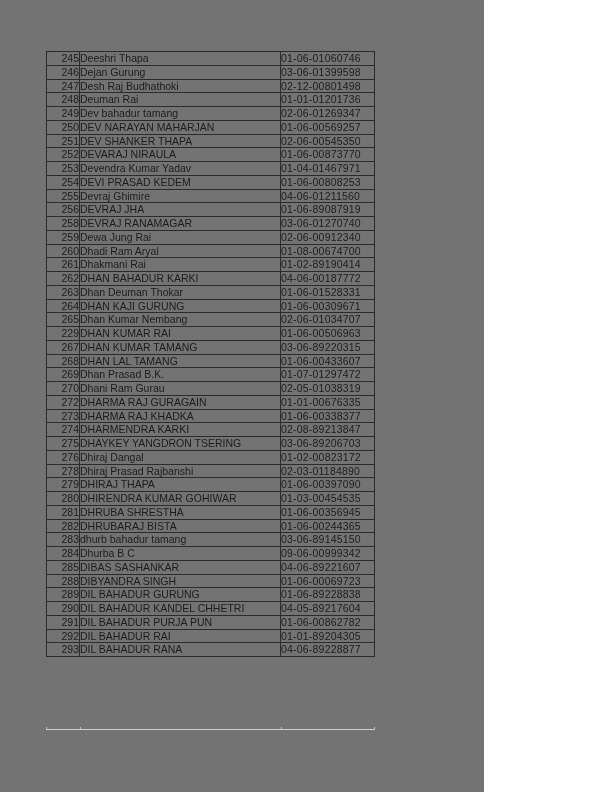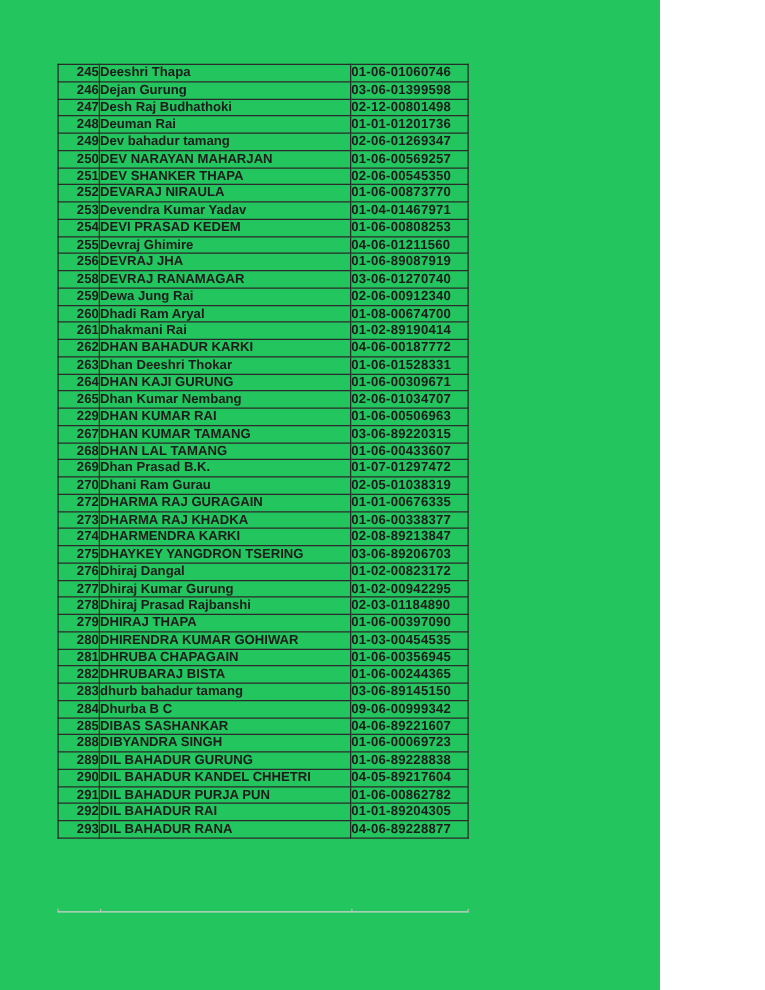--- a/index.html
+++ b/index.html
@@ -2,26 +2,25 @@
 <html><head>
 <meta charset="utf-8">
 <style>
   html, body {
     margin: 0;
     padding: 0;
     background: #ffffff;
   }
   .page {
     position: relative;
-    width: 528px;
+    width: 484px;
     height: 792px;
-    background: #22c55e;
+    background: #737373;
     overflow: hidden;
     font-family: "Liberation Sans", sans-serif;
-    font-weight: bold;
   }
   table.register {
     position: absolute;
     left: 46px;
     top: 51px;
     width: 329px;
     border-collapse: collapse;
     table-layout: fixed;
   }
   table.register td {
@@ -180,21 +179,21 @@
         </tr>
 
         <tr>
           <td class="sn">262</td>
           <td class="name">DHAN BAHADUR KARKI</td>
           <td class="idnum">04-06-00187772</td>
         </tr>
 
         <tr>
           <td class="sn">263</td>
-          <td class="name">Dhan Deeshri Thokar</td>
+          <td class="name">Dhan Deuman Thokar</td>
           <td class="idnum">01-06-01528331</td>
         </tr>
 
         <tr>
           <td class="sn">264</td>
           <td class="name">DHAN KAJI GURUNG</td>
           <td class="idnum">01-06-00309671</td>
         </tr>
 
         <tr>
@@ -257,25 +256,20 @@
           <td class="name">DHAYKEY YANGDRON TSERING</td>
           <td class="idnum">03-06-89206703</td>
         </tr>
 
         <tr>
           <td class="sn">276</td>
           <td class="name">Dhiraj Dangal</td>
           <td class="idnum">01-02-00823172</td>
         </tr>
 
-        <tr>
-          <td class="sn">277</td>
-          <td class="name">Dhiraj Kumar Gurung</td>
-          <td class="idnum">01-02-00942295</td>
-        </tr>
 
         <tr>
           <td class="sn">278</td>
           <td class="name">Dhiraj Prasad Rajbanshi</td>
           <td class="idnum">02-03-01184890</td>
         </tr>
 
         <tr>
           <td class="sn">279</td>
           <td class="name">DHIRAJ THAPA</td>
@@ -283,21 +277,21 @@
         </tr>
 
         <tr>
           <td class="sn">280</td>
           <td class="name">DHIRENDRA KUMAR GOHIWAR</td>
           <td class="idnum">01-03-00454535</td>
         </tr>
 
         <tr>
           <td class="sn">281</td>
-          <td class="name">DHRUBA CHAPAGAIN</td>
+          <td class="name">DHRUBA SHRESTHA</td>
           <td class="idnum">01-06-00356945</td>
         </tr>
 
         <tr>
           <td class="sn">282</td>
           <td class="name">DHRUBARAJ BISTA</td>
           <td class="idnum">01-06-00244365</td>
         </tr>
 
         <tr>

